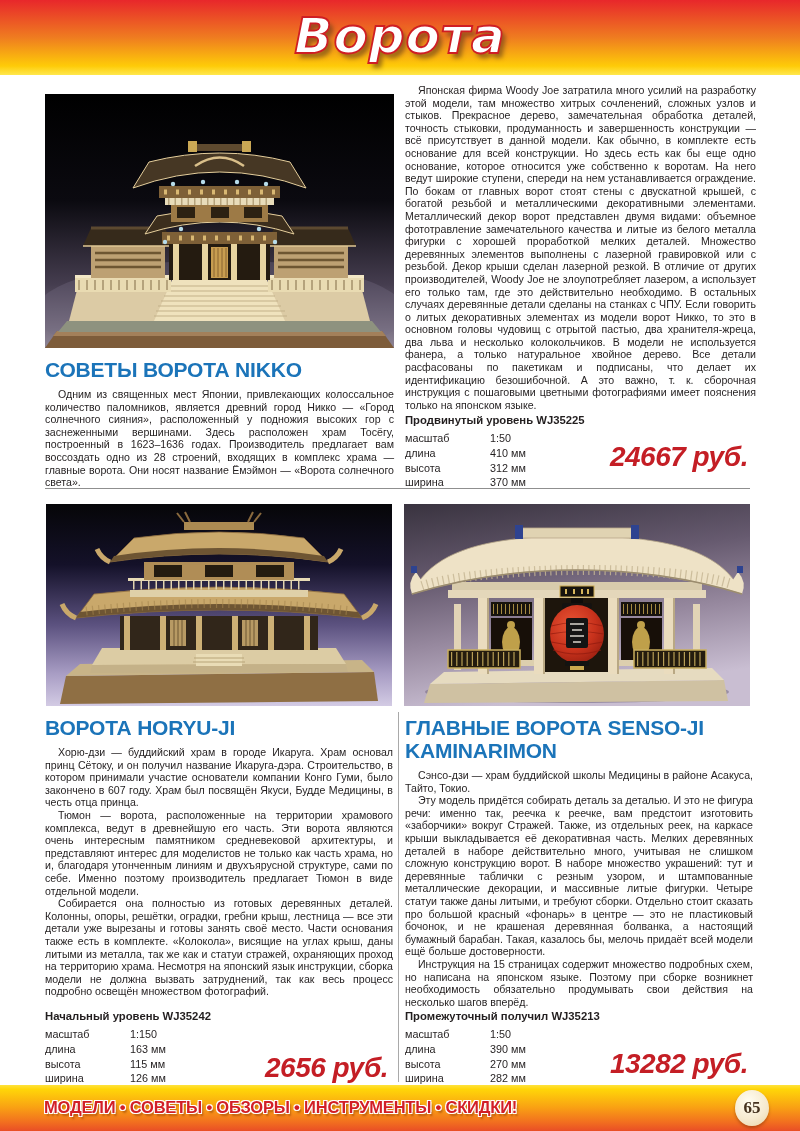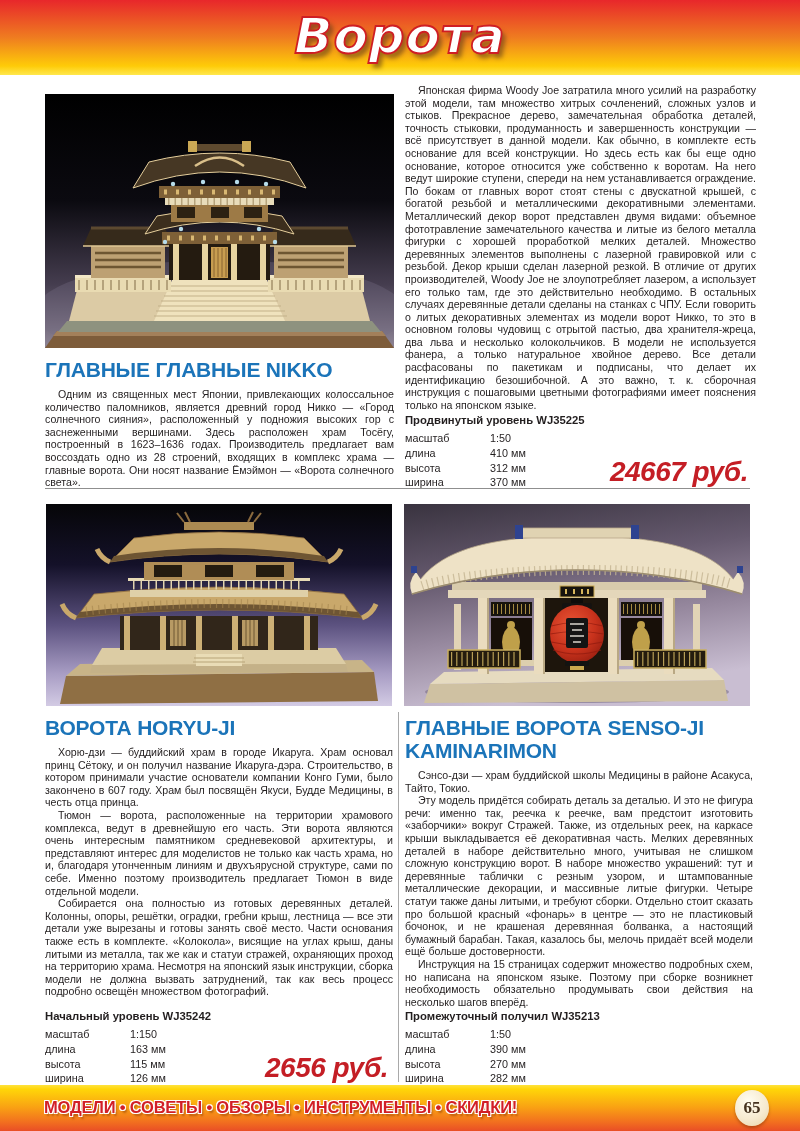--- a/index.html
+++ b/index.html
@@ -36,21 +36,21 @@
   
   .specs { position:absolute; font-size:10.8px; color:#221e1f; }
   .specs-nikko { left:405px; top:414px; width:345px; }
   .specs-horyu { left:45px;  top:1010px; width:345px; }
   .specs-senso { left:405px; top:1010px; width:345px; }
   .specs .lvl { font-weight:bold; font-size:11.3px; margin-bottom:5px; }
   .srow { display:flex; line-height:14.8px; }
   .srow .lab { width:85px; }
   .price { position:absolute; right:2px; color:#c41e25; font-weight:bold; font-style:italic;
            font-size:28px; letter-spacing:-0.5px; white-space:nowrap; }
-  .specs-nikko .price { top:42px; }
+  .specs-nikko .price { top:27px; }
   .specs-horyu .price { top:42px; }
   .specs-senso .price { top:38px; }
 
   
   .hrule { position:absolute; left:45px; top:488px; width:705px; height:1px; background:#8f8f8f; }
   .vrule { position:absolute; left:398px; top:712px; width:1px; height:370px; background:#a9a9a9; }
 
   
   .footer { position:absolute; left:0; top:1085px; width:800px; height:46px;
     background:linear-gradient(180deg,#ffe23c 0%,#ffd608 9%,#f9a213 48%,#f2701f 80%,#e94e26 100%);padding-left:48px; }
@@ -138,21 +138,21 @@
         <circle cx="221" cy="90" r="2.2"></circle>
           <circle cx="136" cy="135" r="2.2"></circle>
           <circle cx="214" cy="135" r="2.2"></circle>
         <circle cx="120" cy="148" r="2.2"></circle>
           <circle cx="230" cy="148" r="2.2"></circle>
       </g>
     </svg>
   </div>
 
   <div class="art-nikko-text">
-    <div class="h2">ГЛАВНЫЕ ГЛАВНЫЕ NIKKO</div>
+    <div class="h2">СОВЕТЫ ВОРОТА NIKKO</div>
     <div class="btxt">
         <p>Одним из священных мест Японии, привлекающих колоссальное количество паломников, является древний город Никко — «Город солнечного сияния», расположенный у подножия высоких гор с заснеженными вершинами. Здесь расположен храм Тосёгу, построенный в 1623–1636 годах. Производитель предлагает вам воссоздать одно из 28 строений, входящих в комплекс храма — главные ворота. Они носят название Ёмэймон — «Ворота солнечного света».</p>
       </div>
   </div>
 
   <div class="review btxt">
     <p>Японская фирма Woody Joe затратила много усилий на разработку этой модели, там множество хитрых сочленений, сложных узлов и стыков. Прекрасное дерево, замечательная обработка деталей, точность стыковки, продуманность и завершенность конструкции — всё присутствует в данной модели. Как обычно, в комплекте есть основание для всей конструкции. Но здесь есть как бы еще одно основание, которое относится уже собственно к воротам. На него ведут широкие ступени, спереди на нем устанавливается ограждение. По бокам от главных ворот стоят стены с двускатной крышей, с богатой резьбой и металлическими декоративными элементами. Металлический декор ворот представлен двумя видами: объемное фототравление замечательного качества и литые из белого металла фигурки с хорошей проработкой мелких деталей. Множество деревянных элементов выполнены с лазерной гравировкой или с резьбой. Декор крыши сделан лазерной резкой. В отличие от других производителей, Woody Joe не злоупотребляет лазером, а использует его только там, где это действительно необходимо. В остальных случаях деревянные детали сделаны на станках с ЧПУ. Если говорить о литых декоративных элементах из модели ворот Никко, то это в основном головы чудовищ с отрытой пастью, два хранителя-жреца, два льва и несколько колокольчиков. В модели не используется фанера, а только натуральное хвойное дерево. Все детали расфасованы по пакетикам и подписаны, что делает их идентификацию безошибочной. А это важно, т. к. сборочная инструкция с пошаговыми цветными фотографиями имеет пояснения только на японском языке.</p>
   </div>
 
   <div class="specs specs-nikko">
@@ -351,20 +351,21 @@
         <span class="val">390 мм</span>
       </div>
     <div class="srow">
         <span class="lab">высота</span>
         <span class="val">270 мм</span>
       </div>
     <div class="srow">
         <span class="lab">ширина</span>
         <span class="val">282 мм</span>
       </div>
+    <div class="price">13282 руб.</div>
   </div>
 
   <div class="footer">
     <div class="topics">МОДЕЛИ • СОВЕТЫ • ОБЗОРЫ • ИНСТРУМЕНТЫ • СКИДКИ!</div>
     <div class="badge">65</div>
   </div>
 
 </div>
 
 </body></html>

